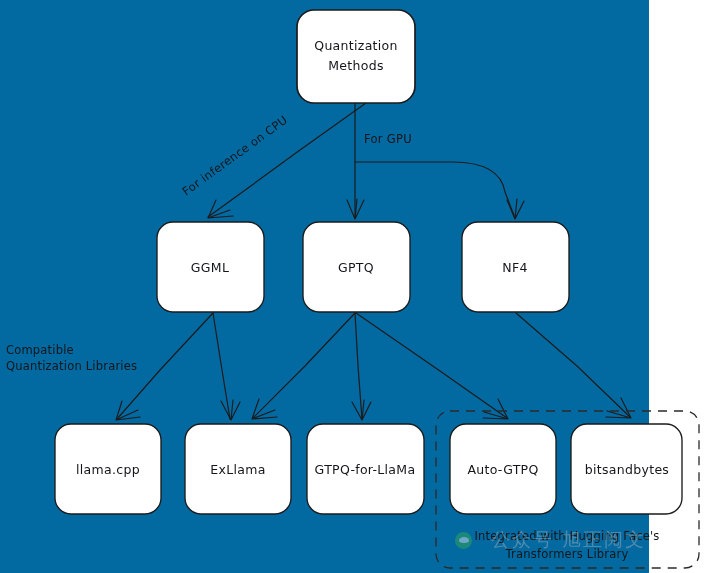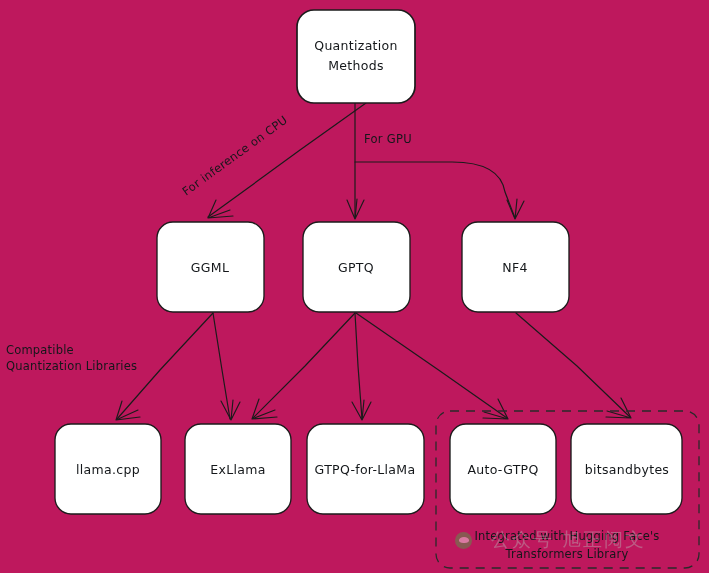--- a/index.html
+++ b/index.html
@@ -1,20 +1,20 @@
 <!DOCTYPE html>
 <html><head>
 <meta charset="utf-8">
 <style>
   html,body{margin:0;padding:0;background:#ffffff;}
   body{
     font-family:"DejaVu Sans", sans-serif;
     width:709px;height:573px;overflow:hidden;position:relative;
   }
-  #diagram-root{position:relative;width:709px;height:573px;background:#be185d;}
+  #diagram-root{position:relative;width:649px;height:573px;background:#0369a1;}
   svg#canvas{position:absolute;left:0;top:0;width:709px;height:573px;}
 
   .node-label{
     font-family:"DejaVu Sans", sans-serif;
     font-size:12.5px;
     fill:#14171a;
     text-anchor:middle;
     dominant-baseline:middle;
     letter-spacing:0.3px;
   }

